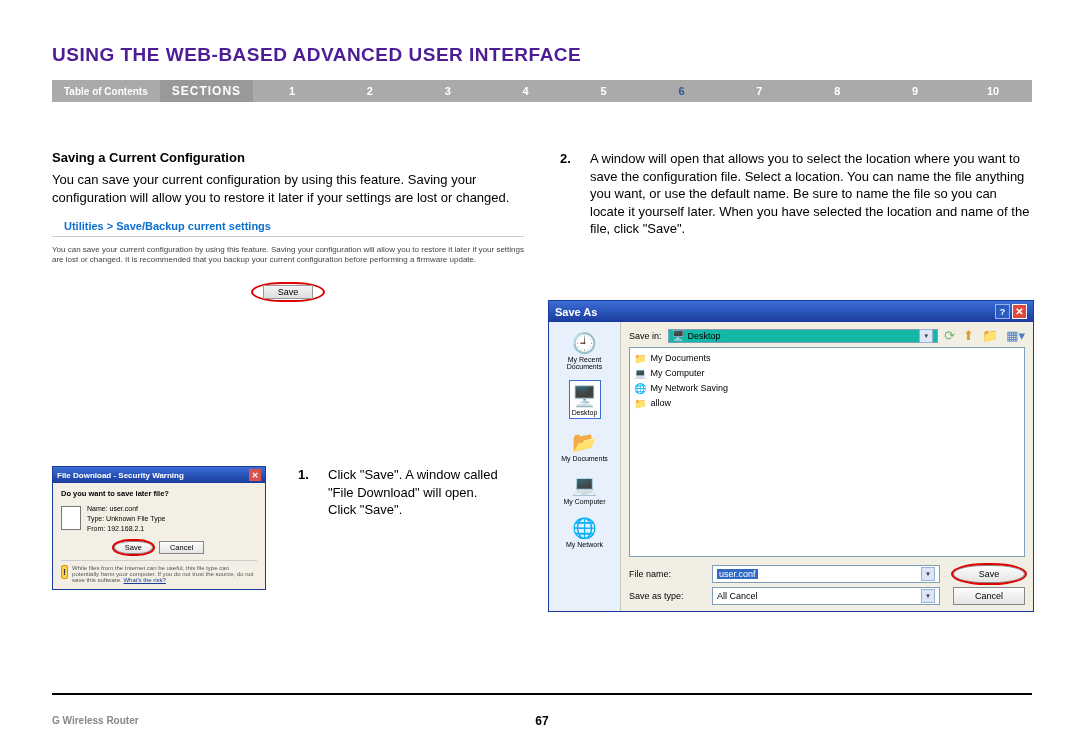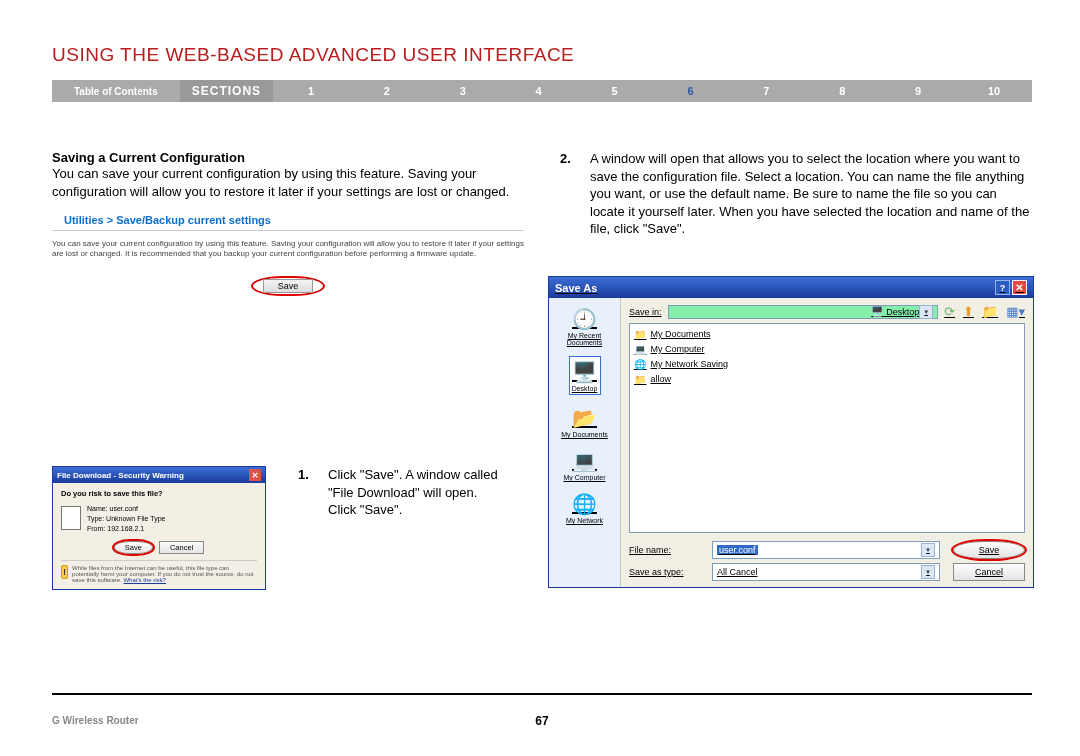--- a/index.html
+++ b/index.html
@@ -10,35 +10,35 @@
     height: 756px;
     position: relative;
     color: #000;
     font-size: 12px;
   }
   .page-title {
     position: absolute;
     left: 52px; top: 44px;
     font-size: 19px;
     letter-spacing: 0.5px;
-    color: #b91c1c;
-    font-weight: normal;
+    color: #4c1d95;
+    font-weight: bold;
   }
   .nav-bar {
     position: absolute;
     left: 52px; right: 48px; top: 80px;
     height: 22px;
     background: #aaa;
     display: flex;
     align-items: center;
     color: #fff;
     font-size: 11px;
   }
   .nav-toc {
-    padding: 0 22px;
+    padding: 0 12px;
     font-weight: bold;
     font-size: 10px;
   }
   .nav-sections-label {
     background: #999;
     font-weight: bold;
     padding: 0 12px;
     height: 100%;
     display: flex;
     align-items: center;
@@ -64,20 +64,21 @@
   .columns {
     position: absolute;
     left: 52px; right: 48px; top: 150px;
     display: flex;
     gap: 36px;
   }
   .col { flex: 1; }
   .heading-b {
     font-weight: bold;
     font-size: 13px;
+    margin-bottom: 6px;
   }
   .para {
     font-size: 13px;
     line-height: 1.35;
     margin-bottom: 14px;
   }
   .ol-item {
     display: flex;
     gap: 12px;
     font-size: 13px;
@@ -197,24 +198,23 @@
   .step1-wrap {
     position: absolute;
     left: 298px;
     top: 466px;
     width: 208px;
   }
 
   
   .sa-wrap {
     position: absolute;
-    left: 548px; top: 276px;
+    left: 548px; top: 300px;
     width: 486px;
     border: 1px solid #1a3b9c;
-    text-decoration: underline;
   }
   .sa-title {
     background: linear-gradient(#3b6ed6,#1a3b9c);
     color:#fff;
     font-size:11px;
     font-weight:bold;
     padding:3px 6px;
     display:flex;
     align-items:center;
     justify-content:space-between;
@@ -257,23 +257,23 @@
   .sa-main{
     flex:1;
     padding:6px 8px;
     border-radius:8px;
   }
   .sa-top-row{
     display:flex;align-items:center;gap:6px;margin-bottom:4px;font-size:9px;
   }
   .sa-dd{
     flex:1;
-    background:#86efac;border:1px solid #7f9db9;height:14px;
+    background:#14b8a6;border:1px solid #7f9db9;height:14px;
     display:flex;align-items:center;padding:0 4px;font-size:9px;
-    justify-content:flex-end;
+    justify-content:space-between;
   }
   .sa-dd-icon{font-size:10px;}
   .sa-dd-arrow{
     width:14px;height:14px;
     background:#dce6f6;border:1px solid #99b1d6;
     display:flex;align-items:center;justify-content:center;font-size:7px;color:#333;
   }
   .sa-tool-icons{display:flex;gap:8px;font-size:13px;color:#888;}
   .sa-tool-icons span{cursor:pointer;}
   .sa-list{
@@ -368,21 +368,21 @@
     </div>
   </div>
 </div>
 
 <div class="fd-wrap">
   <div class="fd-title">
     <span>File Download - Security Warning</span>
     <span class="fd-close">✕</span>
   </div>
   <div class="fd-body">
-    <div class="fd-q">Do you risk to save this file?</div>
+    <div class="fd-q">Do you want to save later file?</div>
     <div class="fd-info">
       <div class="fd-icon"></div>
       <div class="fd-meta">
         <div><span>Name:</span> <span>user.conf</span></div>
         <div><span>Type:</span> <span>Unknown File Type</span></div>
         <div><span>From:</span> <span>192.168.2.1</span></div>
       </div>
     </div>
     <div class="fd-btns">
       <div class="fd-btn red-circ">Save</div>

